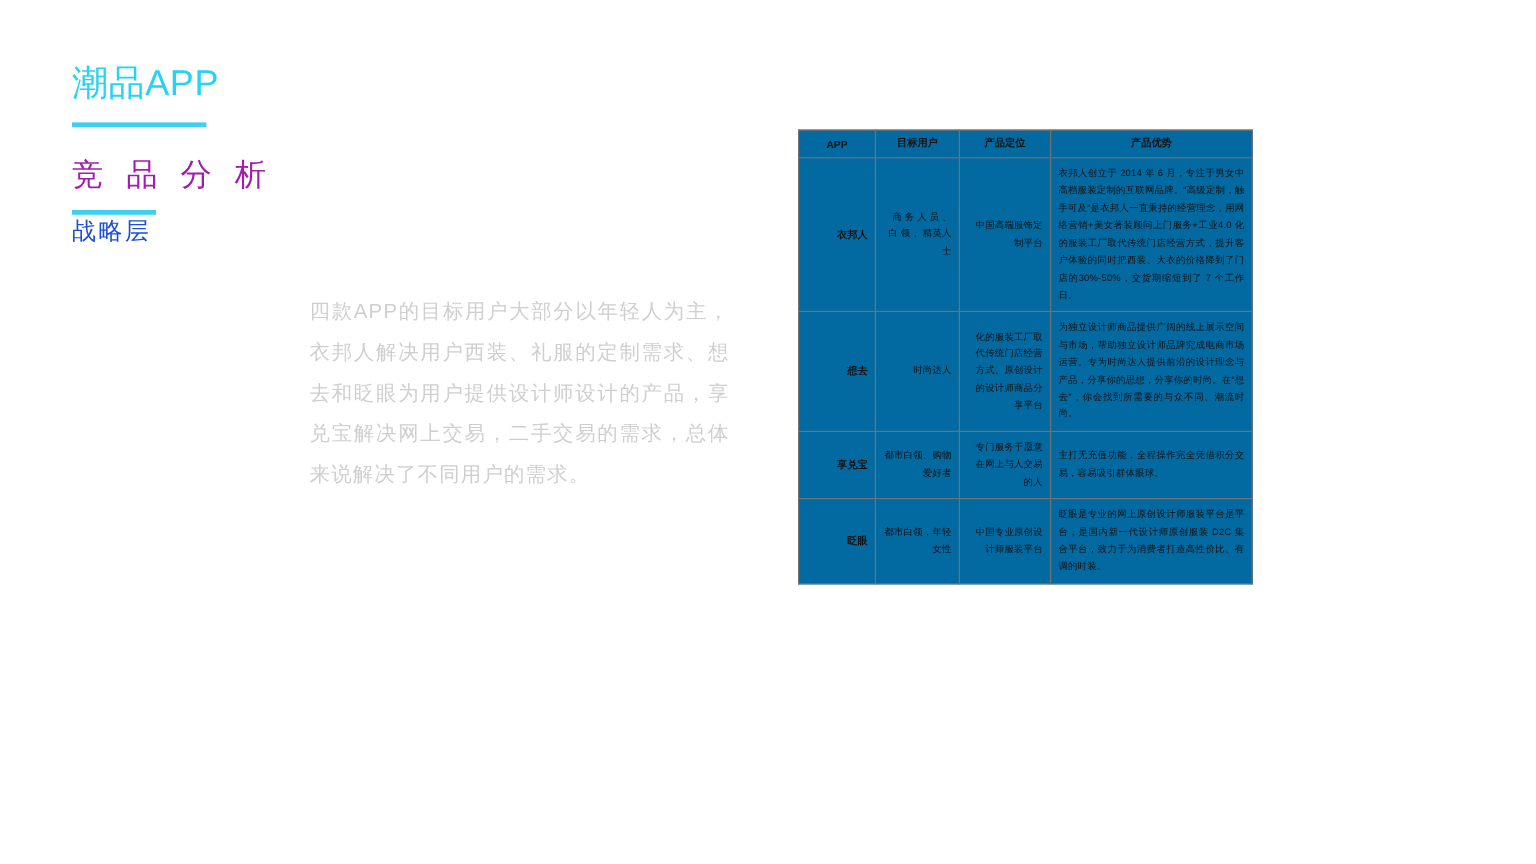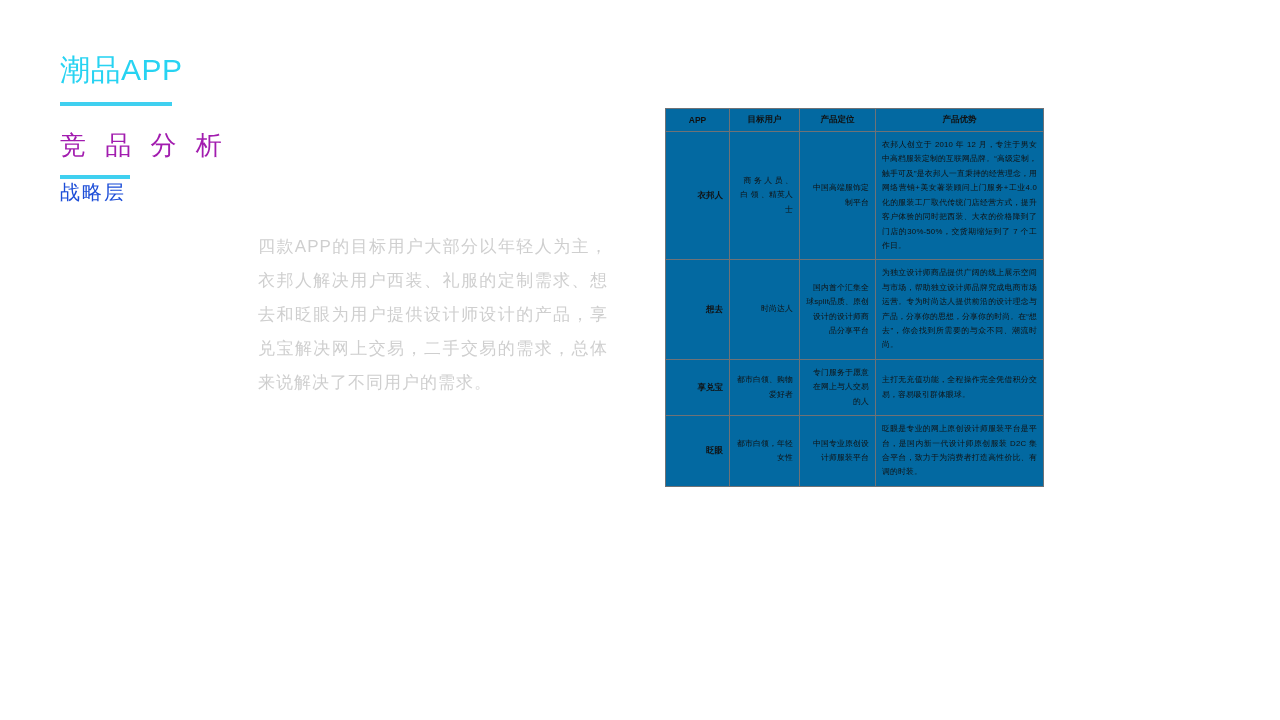--- a/index.html
+++ b/index.html
@@ -53,21 +53,21 @@
   }
 
   .sub-title {
     font-size: 20px;
     color: #1d4ed8;
     letter-spacing: 2px;
     font-weight: normal;
   }
 
   .body-text {
-    margin-top: 24px;
+    margin-top: 37px;
     margin-left: 198px;
     width: 350px;
     font-size: 17px;
     line-height: 2.0;
     color: #cfcfcf;
     letter-spacing: 1px;
     text-align: justify;
   }
 
   
@@ -148,26 +148,26 @@
           <th>目标用户</th>
           <th>产品定位</th>
           <th>产品优势</th>
         </tr>
       </thead>
       <tbody>
         <tr>
           <td class="name">衣邦人</td>
           <td class="cell">商 务 人 员 、 白 领 、精英人士</td>
           <td class="cell">中国高端服饰定制平台</td>
-          <td class="adv">衣邦人创立于 2010 年 12 月，专注于男女中高档服装定制的互联网品牌。“高级定制，触手可及”是衣邦人一直秉持的经营理念，用网络营销+美女著装顾问上门服务+工业4.0 化的服装工厂取代传统门店经营方式，提升客户体验的同时把西装、大衣的价格降到了门店的30%-50%，交货期缩短到了 7 个工作日。</td>
+          <td class="adv">衣邦人创立于 2014 年 6 月，专注于男女中高档服装定制的互联网品牌。“高级定制，触手可及”是衣邦人一直秉持的经营理念，用网络营销+美女著装顾问上门服务+工业4.0 化的服装工厂取代传统门店经营方式，提升客户体验的同时把西装、大衣的价格降到了门店的30%-50%，交货期缩短到了 7 个工作日。</td>
         </tr>
         <tr>
           <td class="name">想去</td>
           <td class="cell">时尚达人</td>
-          <td class="cell">国内首个汇集全球split品质、原创设计的设计师商品分享平台</td>
+          <td class="cell">化的服装工厂取代传统门店经营方式、原创设计的设计师商品分享平台</td>
           <td class="adv">为独立设计师商品提供广阔的线上展示空间与市场，帮助独立设计师品牌究成电商市场运营。专为时尚达人提供前沿的设计理念与产品，分享你的思想，分享你的时尚。在“想去”，你会找到所需要的与众不同、潮流时尚。</td>
         </tr>
         <tr>
           <td class="name">享兑宝</td>
           <td class="cell">都市白领、购物爱好者</td>
           <td class="cell">专门服务于愿意在网上与人交易的人</td>
           <td class="adv">主打无充值功能，全程操作完全凭借积分交易，容易吸引群体眼球。</td>
         </tr>
         <tr>
           <td class="name">眨眼</td>

